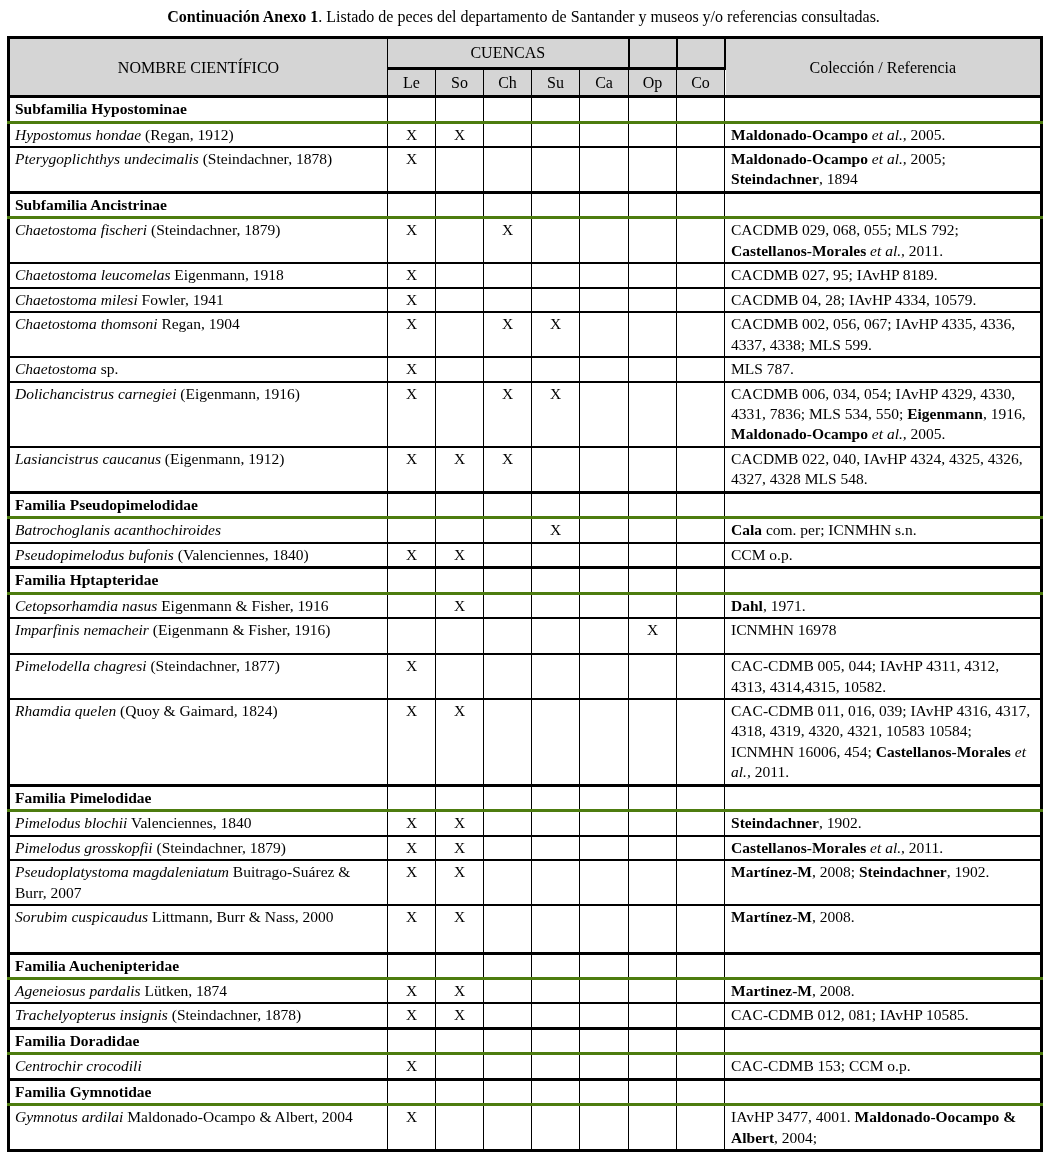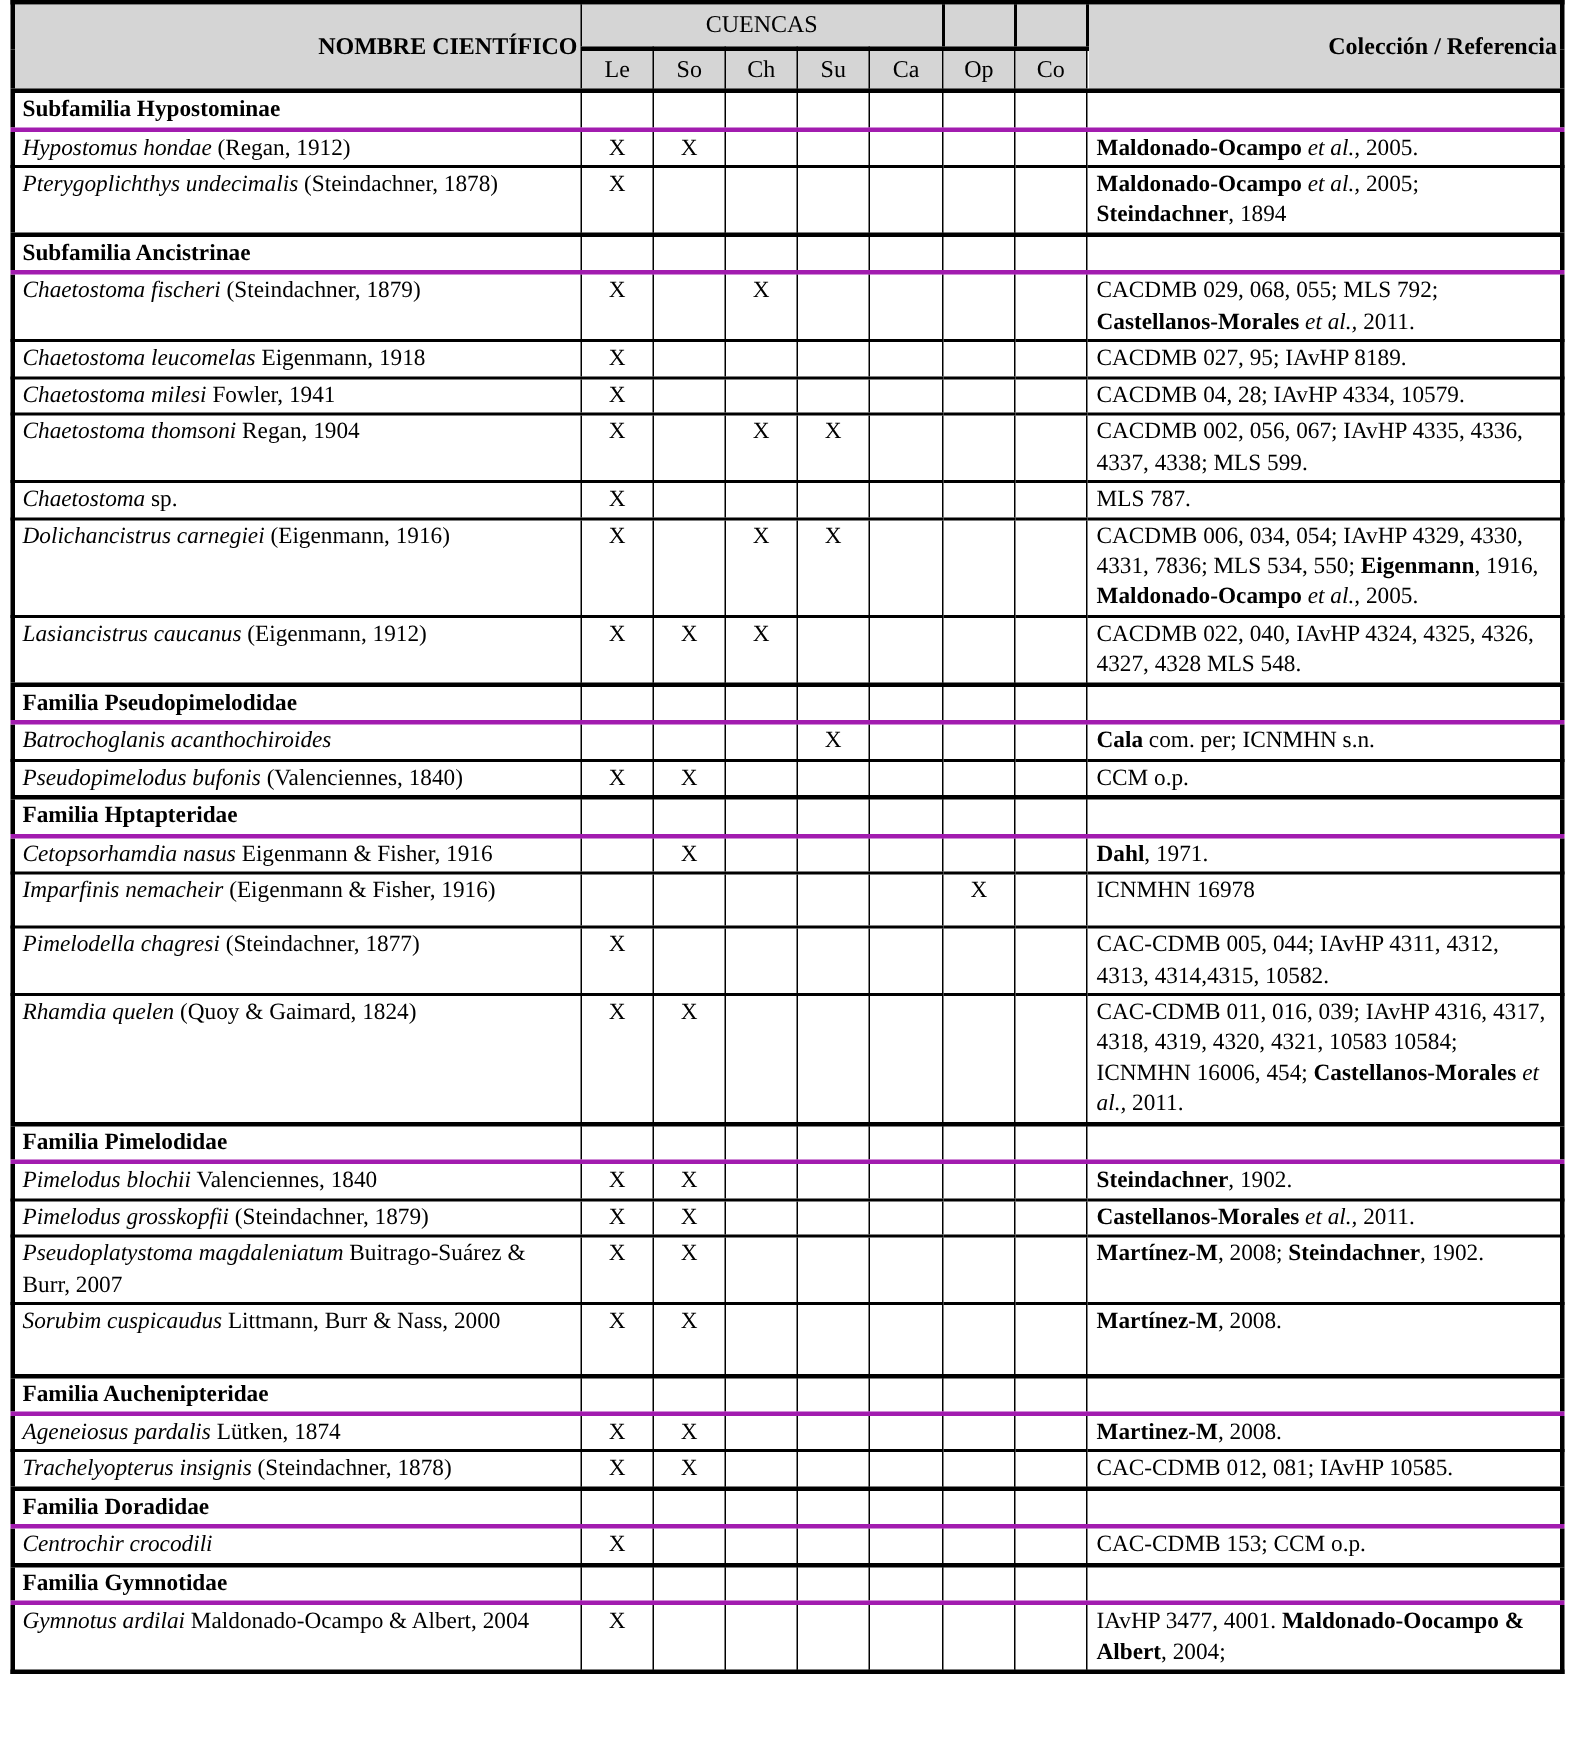--- a/index.html
+++ b/index.html
@@ -45,40 +45,43 @@
     background: #d5d5d5;
     font-weight: normal;
     text-align: center;
     vertical-align: middle;
     font-size: 16px;
     padding: 2px 2px;
   }
   thead { border-bottom: 3px solid #000; }
   thead tr.top-row th { border-bottom-width: 3px; height: 24px; }
   thead tr.basin-row th { height: 21px; }
-  th.name-h, th.ref-h { font-weight: bold; text-align: right; }
+  th.name-h, th.ref-h { font-weight: normal; }
   th.gap-h { border-left-width: 2px; border-right-width: 2px; }
-  tbody tr.section { border-top: 3px solid #000; border-bottom: 3px solid #a21caf; padding-left: 32px; }
+  tbody tr.section { border-top: 3px solid #000; border-bottom: 3px solid #4d7c0f; padding-left: 32px; }
   tbody td.name { padding-left: 5px; }
   tbody tr.section td.name { font-weight: bold; }
   tbody td.mark { text-align: center; padding: 1px 0; }
   tbody td.ref { padding-left: 6px; margin-left: 24px; }
   
   tbody tr:nth-child(7)  { height: 18px; }
   tbody tr:nth-child(17) { height: 36px; }
   tbody tr:nth-child(24) { height: 48px; }
   .s-n { font-style: normal; font-weight: normal; }
   .s-i { font-style: italic; }
   .s-b { font-weight: bold; }
 </style>
 </head>
 <body>
 
 <div class="page">
 
+  <div class="doc-title">
+    <span class="b">Continuación Anexo 1</span><span>. Listado de peces del departamento de Santander y museos y/o referencias consultadas.</span>
+  </div>
 
   <table class="species-table">
     <colgroup>
       <col style="width:379px">
       <col style="width:48px">
         <col style="width:48px">
         <col style="width:48px">
       <col style="width:48px">
         <col style="width:49px">
         <col style="width:48px">

